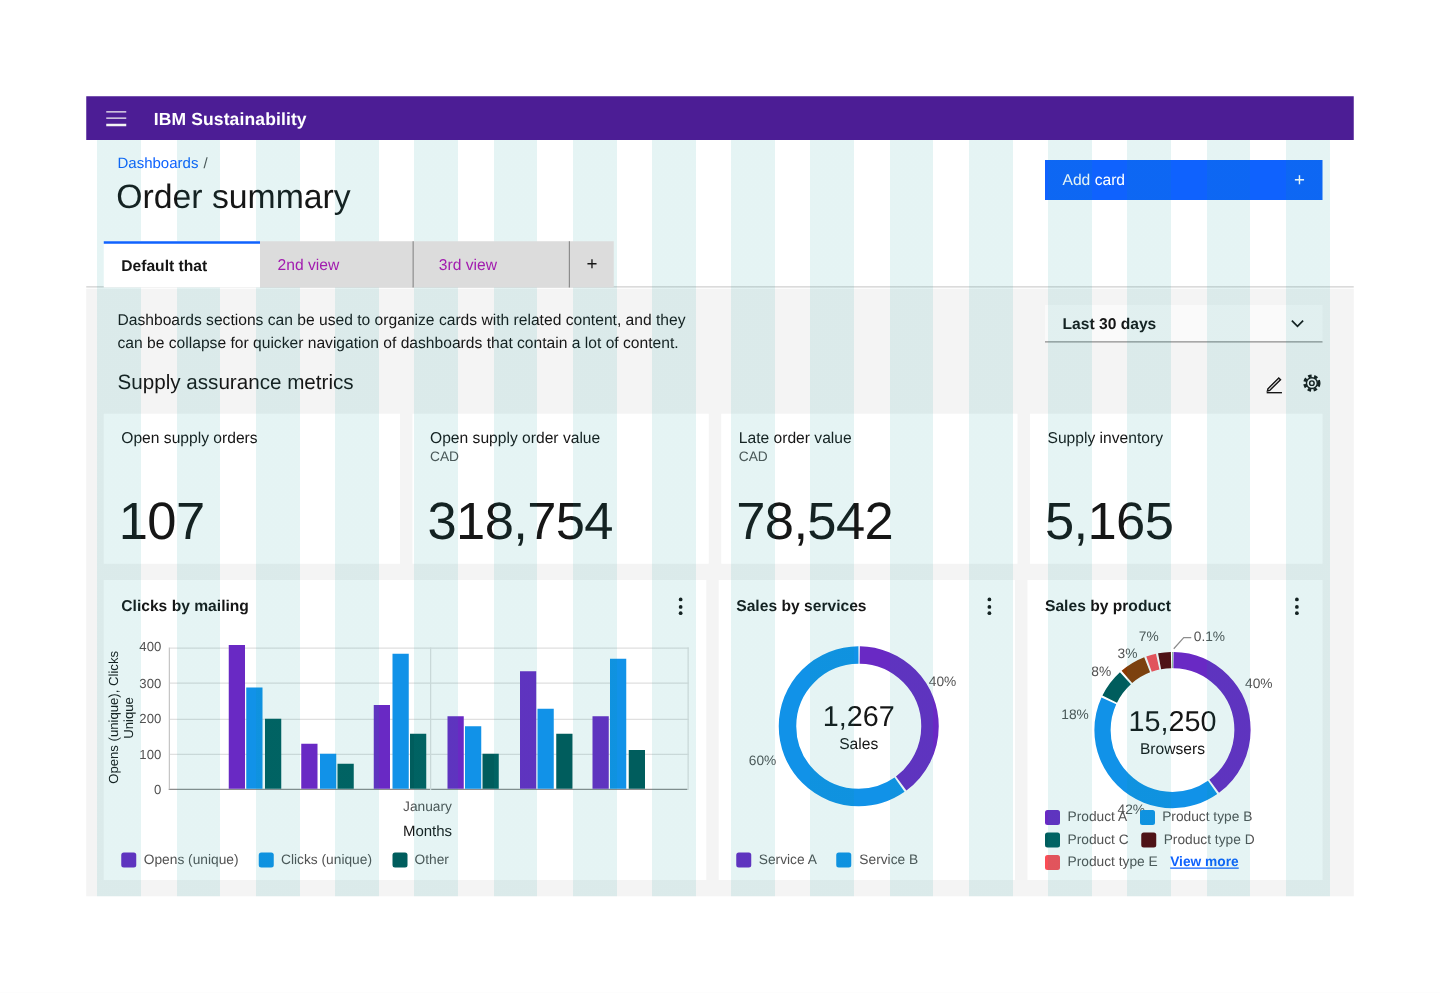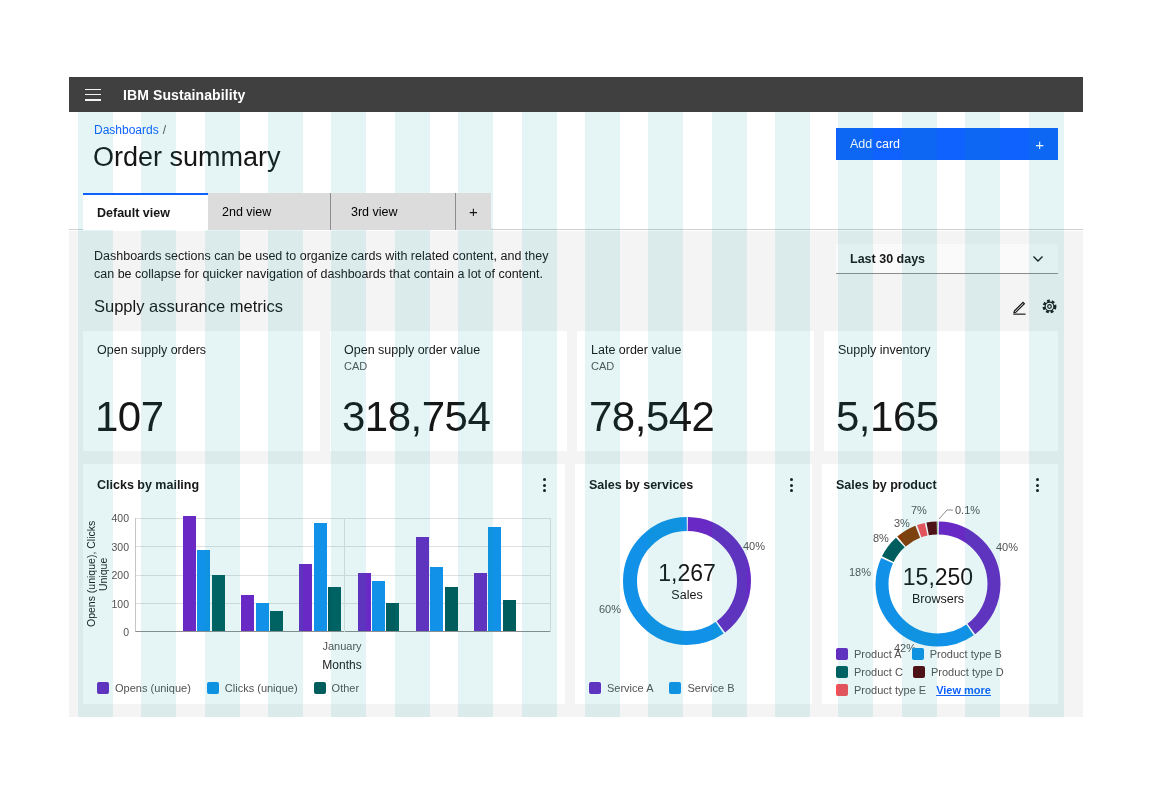--- a/index.html
+++ b/index.html
@@ -1,21 +1,21 @@
 <!DOCTYPE html>
 <html><head>
 <meta charset="utf-8">
 <style>
   * { margin:0; padding:0; box-sizing:border-box; }
   html,body { width:1152px; height:794px; background:#ffffff; overflow:hidden;
               font-family:"Liberation Sans", sans-serif; color:#161616; }
   .app { position:absolute; left:69px; top:77px; width:1014px; height:640px; }
 
   
-  .hdr { position:absolute; left:0; top:0; width:1014px; height:35px; background:#404040;
+  .hdr { position:absolute; left:0; top:0; width:1014px; height:35px; background:#4c1d95;
          display:flex; align-items:center; }
   .burger { width:16px; height:12px; margin-left:16px; display:flex; flex-direction:column;
             justify-content:space-between; cursor:pointer; }
   .burger span { display:block; height:1.6px; background:#f4f4f4; }
   .hname { color:#ffffff; font-size:14px; font-weight:700; margin-left:22px; letter-spacing:.1px; }
 
   
   .main { position:absolute; left:0; top:35px; width:1014px; height:605px; }
   .stripes { position:absolute; inset:0; z-index:40; pointer-events:none;
      background:repeating-linear-gradient(to right,
@@ -28,21 +28,21 @@
   .crumb { position:absolute; left:25px; top:11px; font-size:12px; }
   .crumb a { color:#0f62fe; text-decoration:none; cursor:pointer; }
   .crumb .sep { color:#525252; margin-left:4px; }
   .ptitle { position:absolute; left:24px; top:30px; font-size:27px; font-weight:400; color:#161616; }
   .addcard { position:absolute; left:767px; top:16px; width:222px; height:32px; background:#0f62fe;
              color:#fff; border:none; font-size:12.5px; display:flex; align-items:center;
              justify-content:space-between; padding:0 14px; cursor:pointer; font-family:inherit; }
   .addcard .plus { font-size:15px; font-weight:400; }
 
   .tabs { position:absolute; left:14px; bottom:-1px; display:flex; height:37px; z-index:45; }
-  .tab { width:125px; height:37px; background:#dcdcdc; font-size:12.5px; color:#000000;
+  .tab { width:125px; height:37px; background:#dcdcdc; font-size:12.5px; color:#a21caf;
          display:flex; align-items:center; padding-left:14px; cursor:pointer; position:relative; }
   .tab.t2 { width:122px; }
   .tab.sep { border-left:1px solid #8d8d8d;padding-left:20px; }
   .tab.active { background:#ffffff; color:#161616; font-weight:700; border-top:2.5px solid #0f62fe; }
   .tab.addtab { width:36px; padding:0; justify-content:center; font-size:15px; color:#161616; }
 
   .section { position:absolute; left:0; top:119px; width:1014px; height:486px; background:#f4f4f4; }
   .desc { position:absolute; left:25px; top:17px; width:470px; font-size:12.5px; line-height:1.4;
           color:#161616; }
   .dropdown { position:absolute; left:767px; top:13px; width:222px; height:30px;
@@ -122,21 +122,21 @@
       <div class="crumb">
         <a>Dashboards</a><span class="sep">/</span>
       </div>
       <h1 class="ptitle">Order summary</h1>
       <button class="addcard">
         <span>Add card</span>
         <span class="plus">+</span>
       </button>
       <div class="tabs">
         <div class="tab active">
-            <span>Default view</span>
+            <span>Default that</span>
           </div>
         <div class="tab t2">
             <span>2nd view</span>
           </div>
         <div class="tab sep">
             <span>3rd view</span>
           </div>
         <div class="tab sep addtab">
             <span>+</span>
           </div>

